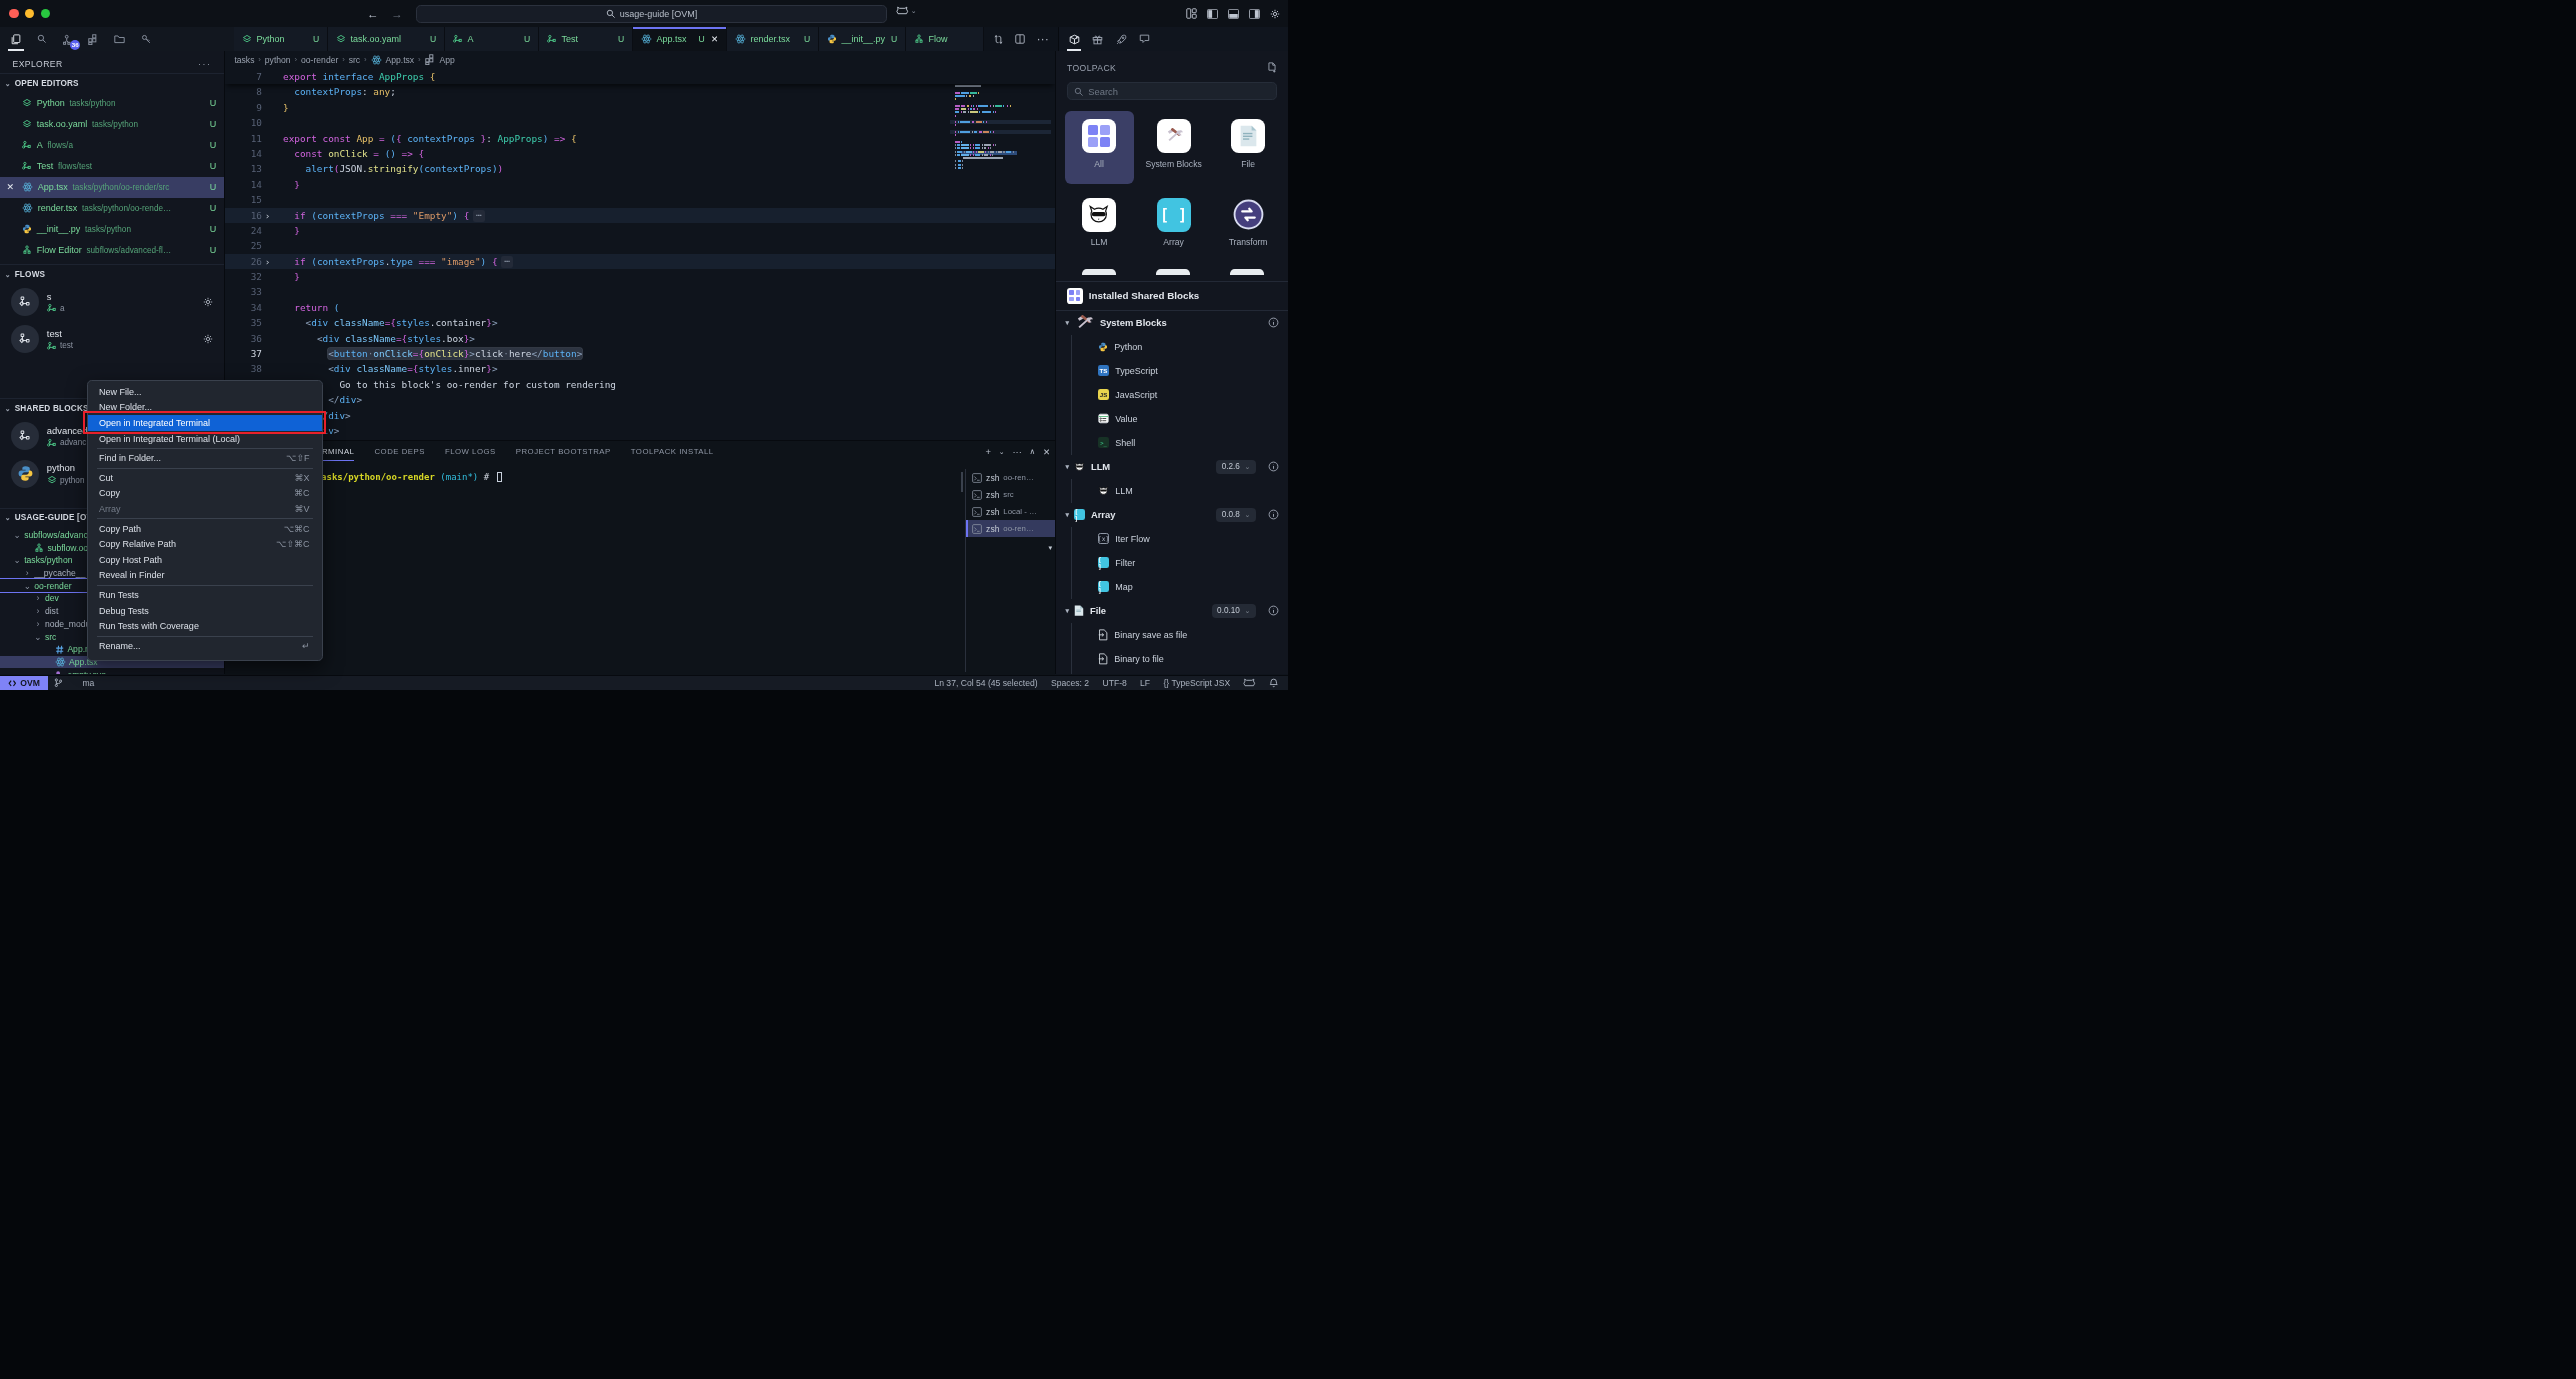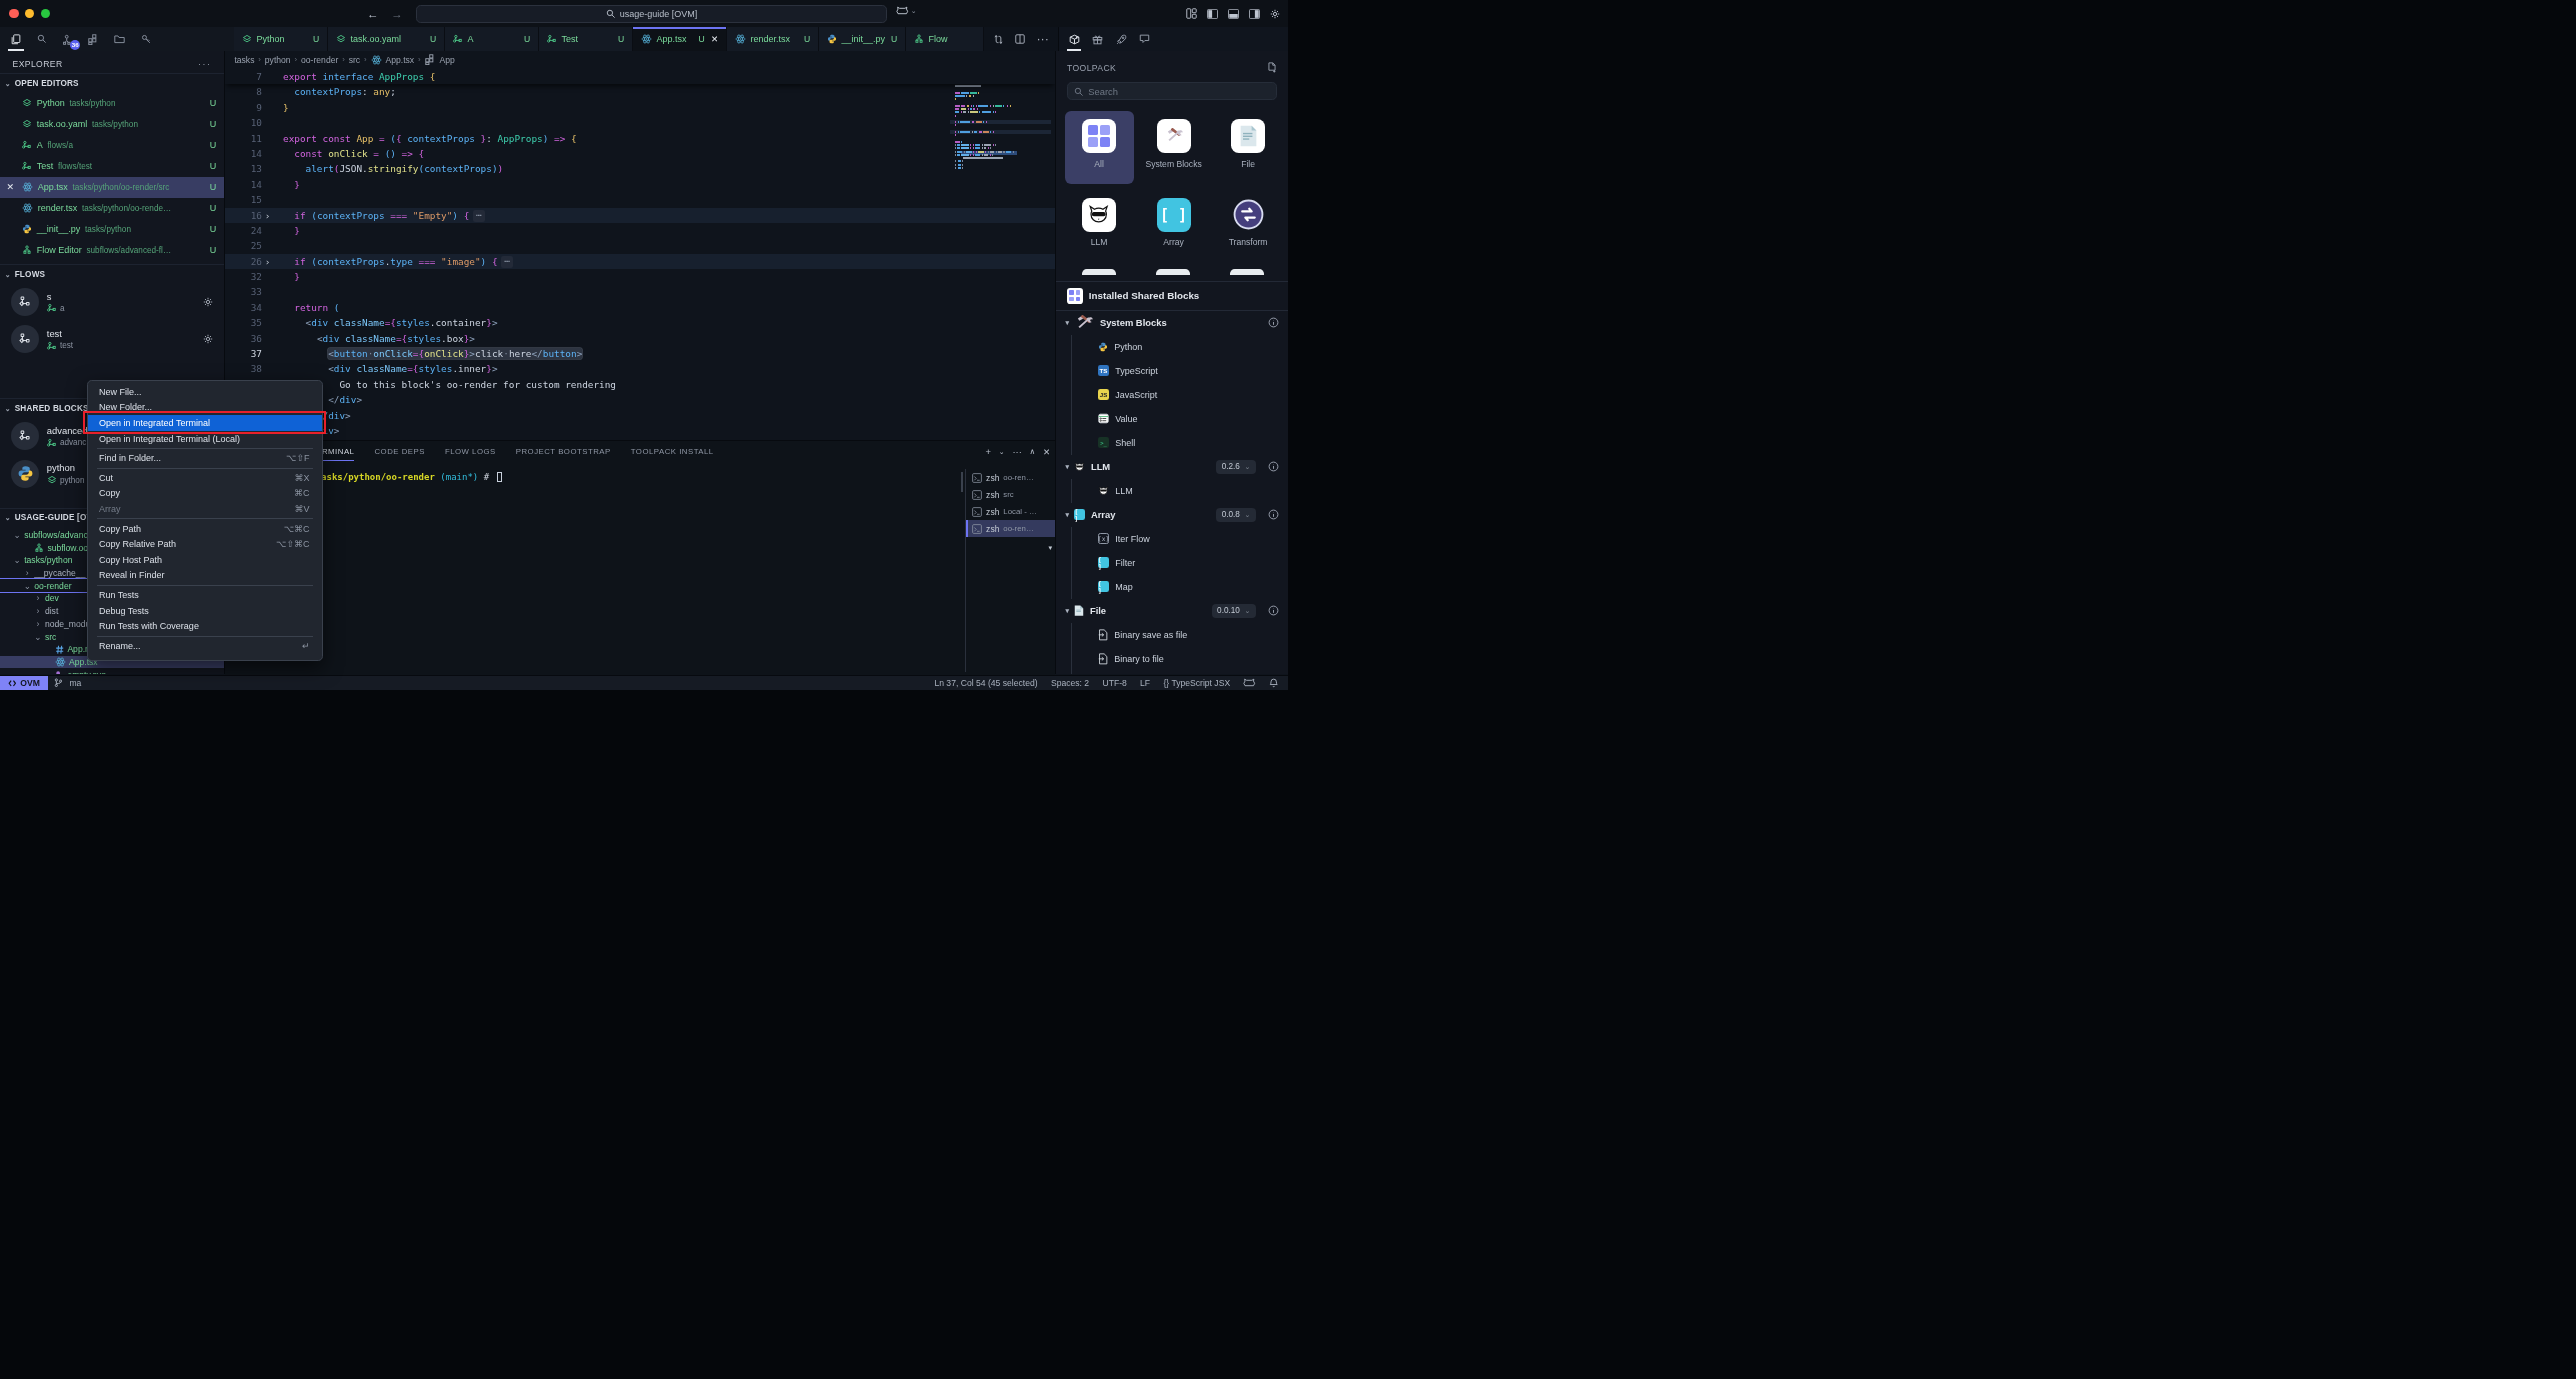--- a/index.html
+++ b/index.html
@@ -140,21 +140,21 @@
   .ig-head .info { color:#9aa2af; margin-left:auto; }
   .ig-head .info.after-pill { margin-left:6.2px; }
   .ig-item { display:flex; align-items:center; gap:6.2px; padding-left:26px; height:24px; color:#ccd3dd; font-size:9px;
              border-left:0.8px solid #2a303c; margin-left:15px; }
 
   
   .statusbar { position:absolute; left:0; top:675px; width:100%; height:15px; background:#161b24; border-top:0.8px solid #070a0f;
                display:flex; align-items:center; font-size:8.6px; color:#aab2bf; }
   .ovm-badge { height:100%; background:#7f83f7; color:#11151d; font-weight:bold; display:flex; align-items:center;
                gap:3.9px; padding:0 7.8px; }
-  .sb-branch { display:flex; align-items:center; gap:7px; margin-left:6.2px; }
+  .sb-branch { display:flex; align-items:center; gap:20px; margin-left:6.2px; }
   .sb-right { margin-left:auto; display:flex; align-items:center; gap:13.3px; padding-right:9.4px; }
 
   
   .ctxmenu { position:absolute; left:87px; top:380px; width:236px; background:#21262f; border:0.8px solid #3a414d;
              border-radius:4.7px; padding:3.1px 0 6.2px; box-shadow:0 6.2px 19px rgba(0,0,0,.55); z-index:50; font-size:9px; }
   .mi { display:flex; align-items:center; height:15.6px; padding:0 12.5px 0 11px; color:#dbe0e8; }
   .mi .sc { margin-left:auto; color:#8b93a1; }
   .mi.disabled { color:#747c89; }
   .mi.hl { background:#0f62d6; color:#fff; }
   .msep { height:0.8px; background:#3a414d; margin:1.6px 9.4px; }

